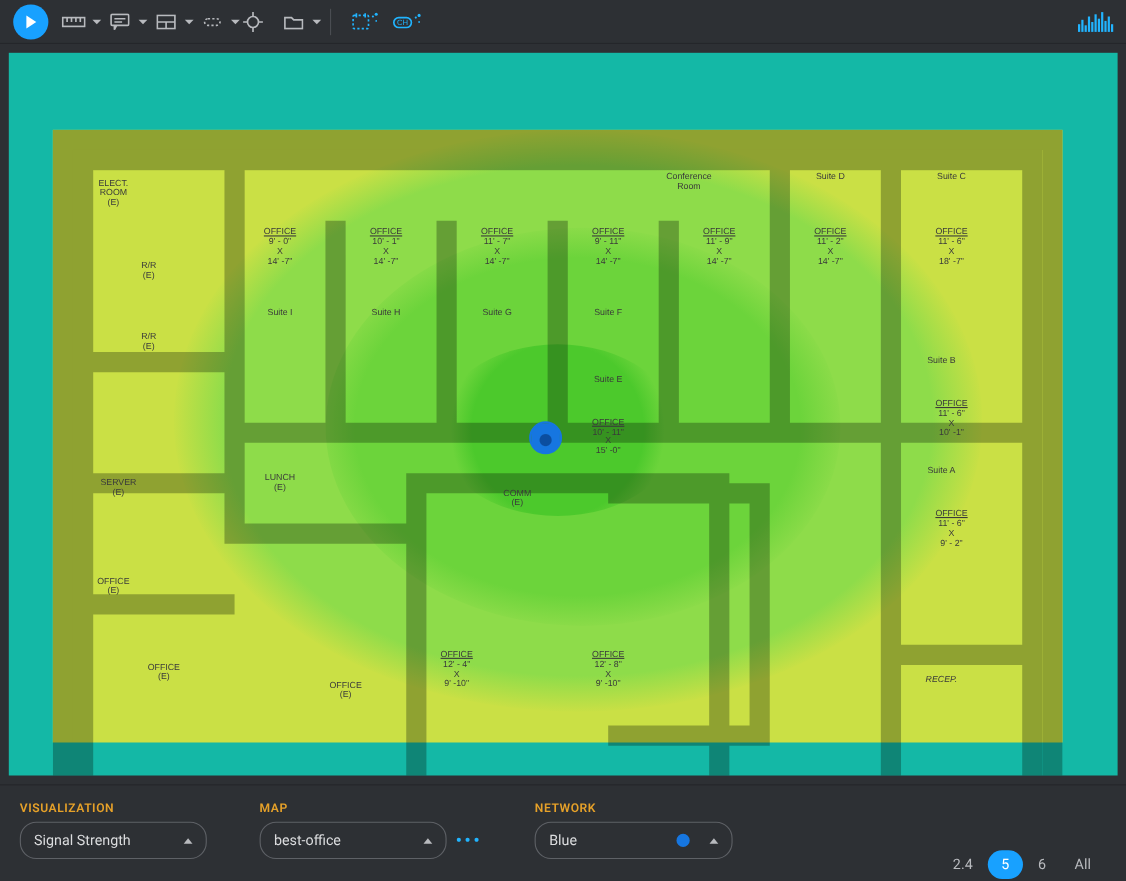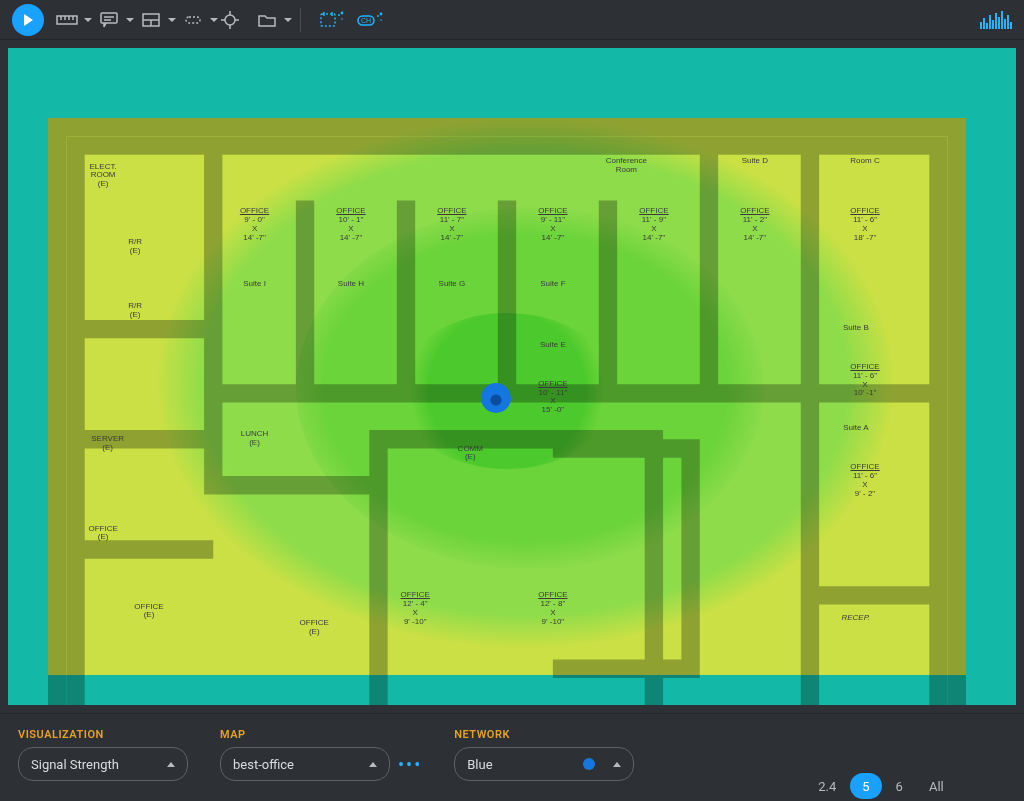--- a/index.html
+++ b/index.html
@@ -105,21 +105,21 @@
   }
   .room-txt{
     position:absolute;font-size:8px;color:#3a3a3a;text-align:center;line-height:1.1;
     font-family:Arial,sans-serif;
   }
   .fp{stroke:#2b352b;fill:none;stroke-width:2}
   
   .bottom{
     height:88px;
     display:flex;align-items:flex-start;
-    gap:32px;
+    gap:48px;
     padding:14px 18px 0;
     border-top:1px solid #24262a;
   }
   .group{display:flex;flex-direction:column;gap:6px}
   .group-label{
     color:var(--orange);font-size:11px;font-weight:600;letter-spacing:.5px;
   }
   .sel{
     height:30px;padding:16px 12px;
     border:1px solid var(--ring);border-radius:15px;
@@ -269,21 +269,21 @@
           <div class="room-txt" style="left: 22.5%; top: 56%; transform: translate(-50%, 0px);">LUNCH<br>(E)</div>
           <div class="room-txt" style="left: 29%; top: 90%; transform: translate(-50%, 0px);">OFFICE<br>(E)</div>
           <div class="room-txt" style="left: 88%; top: 89%; transform: translate(-50%, 0px); font-style: italic;">RECEP.</div>
           <div class="room-txt" style="left: 46%; top: 50%; transform: translate(-50%, 0px); margin-top: 48px;">COMM<br>(E)</div>
           <div class="room-txt" style="left: 22.5%; top: 29%; transform: translate(-50%, 0px);">Suite I</div>
           <div class="room-txt" style="left: 33%; top: 29%; transform: translate(-50%, 0px);">Suite H</div>
           <div class="room-txt" style="left: 44%; top: 29%; transform: translate(-50%, 0px);">Suite G</div>
           <div class="room-txt" style="left: 55%; top: 29%; transform: translate(-50%, 0px);">Suite F</div>
           <div class="room-txt" style="left: 55%; top: 40%; transform: translate(-50%, 0px);">Suite E</div>
           <div class="room-txt" style="left: 77%; top: 7%; transform: translate(-50%, 0px);">Suite D</div>
-          <div class="room-txt" style="left: 89%; top: 7%; transform: translate(-50%, 0px);">Room C</div>
+          <div class="room-txt" style="left: 89%; top: 7%; transform: translate(-50%, 0px);">Suite C</div>
           <div class="room-txt" style="left: 88%; top: 37%; transform: translate(-50%, 0px);">Suite B</div>
           <div class="room-txt" style="left: 88%; top: 55%; transform: translate(-50%, 0px);">Suite A</div>
           <div class="room-txt" style="left: 63%; top: 7%; transform: translate(-50%, 0px); text-align: center;">Conference<br>Room</div>
           <div class="room-txt" style="left: 22.5%; top: 16%; transform: translate(-50%, 0px);"><u>OFFICE</u><br>9' - 0"<br>X<br>14' -7"</div>
           <div class="room-txt" style="left: 33%; top: 16%; transform: translate(-50%, 0px);"><u>OFFICE</u><br>10' - 1"<br>X<br>14' -7"</div>
           <div class="room-txt" style="left: 44%; top: 16%; transform: translate(-50%, 0px);"><u>OFFICE</u><br>11' - 7"<br>X<br>14' -7"</div>
           <div class="room-txt" style="left: 55%; top: 16%; transform: translate(-50%, 0px);"><u>OFFICE</u><br>9' - 11"<br>X<br>14' -7"</div>
           <div class="room-txt" style="left: 66%; top: 16%; transform: translate(-50%, 0px);"><u>OFFICE</u><br>11' - 9"<br>X<br>14' -7"</div>
           <div class="room-txt" style="left: 77%; top: 16%; transform: translate(-50%, 0px);"><u>OFFICE</u><br>11' - 2"<br>X<br>14' -7"</div>
           <div class="room-txt" style="left: 89%; top: 16%; transform: translate(-50%, 0px);"><u>OFFICE</u><br>11' - 6"<br>X<br>18' -7"</div>

